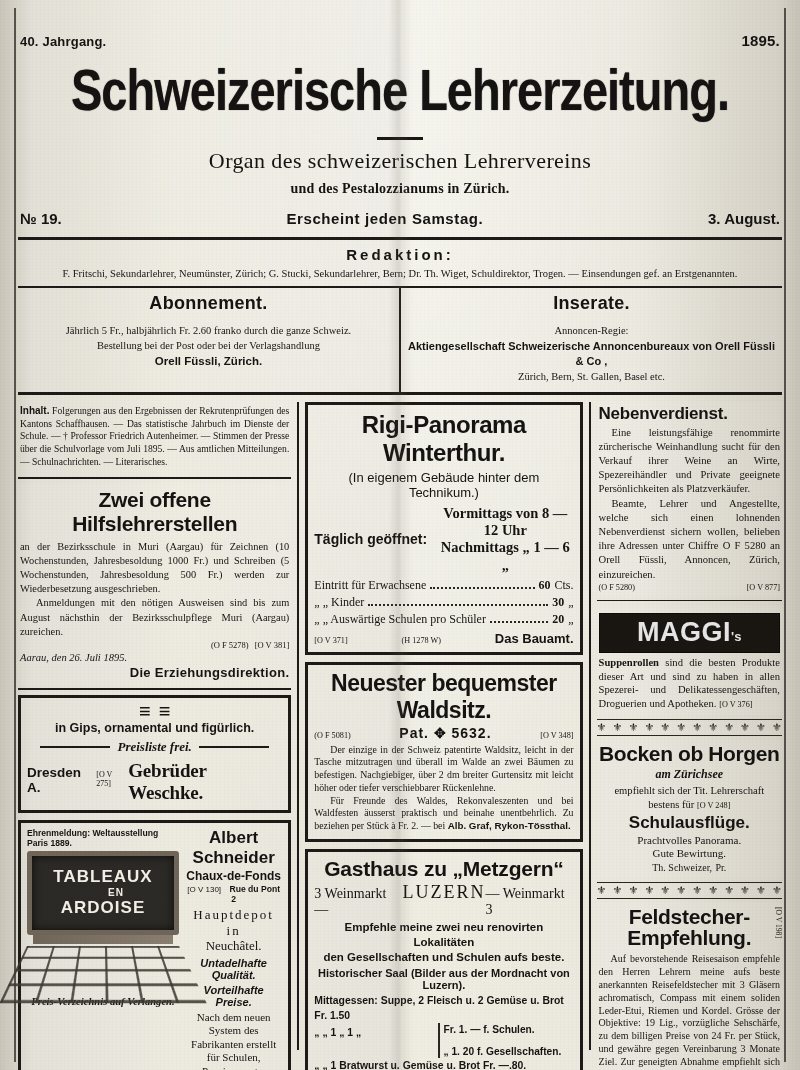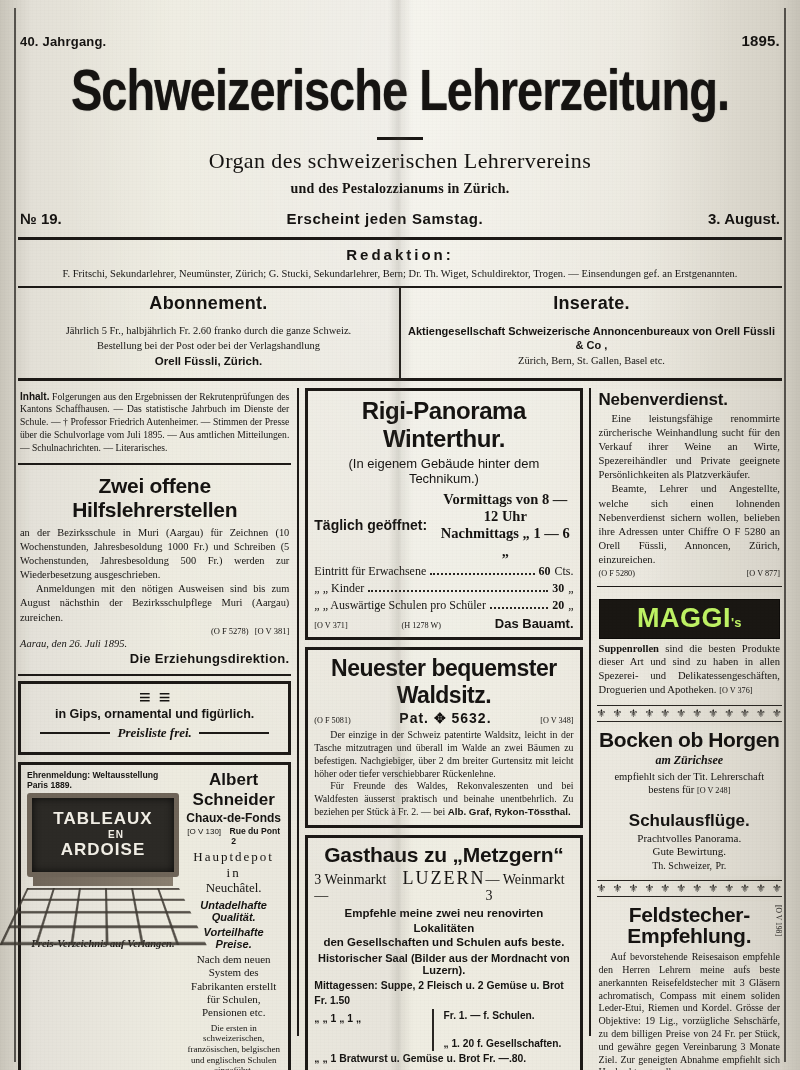--- a/index.html
+++ b/index.html
@@ -146,50 +146,50 @@
   .wald-b{font-size:9.8px;line-height:1.3;text-align:justify;margin-top:3px;}
   .wald-b .ind{text-indent:16px;display:block;}
   .wald-b b{font-family:"Liberation Sans", sans-serif;}
 
   .mz-t{text-align:center;font-family:"Liberation Sans", sans-serif;font-weight:bold;font-size:21px;letter-spacing:-.2px;}
   .mz-addr{display:flex;justify-content:space-between;align-items:baseline;font-size:14px;margin-top:1px;}
   .mz-addr .lz{font-size:18px;letter-spacing:2px;}
   .mz-c{text-align:center;font-family:"Liberation Sans", sans-serif;font-weight:bold;font-size:11.5px;line-height:1.3;margin-top:2px;}
   .mz-hist{text-align:center;font-family:"Liberation Sans", sans-serif;font-weight:bold;font-size:11px;margin-top:2px;}
   .mz-menu{font-family:"Liberation Sans", sans-serif;font-weight:bold;font-size:10.4px;line-height:1.45;margin-top:2px;}
-  .mz-sub{display:flex;gap:15px;font-size:10.2px;line-height:1.35;
-    border-left:2px solid #2a2723;padding-left:10px;margin-left:auto;width:130px;flex-direction:column;}
+  .mz-sub{display:flex;gap:8px;font-size:10.2px;line-height:1.35;
+    border-left:2px solid #2a2723;padding-left:4px;margin-left:auto;width:130px;flex-direction:column;}
   .mz-split{display:flex;gap:6px;align-items:stretch;}
   .mz-left{flex:1;font-family:"Liberation Sans", sans-serif;font-weight:bold;font-size:10.4px;line-height:1.9;}
   .mz-tel{display:flex;justify-content:space-between;align-items:baseline;margin-top:3px;flex-direction:column;}
   .mz-tel .t{font-family:"Liberation Serif", serif;font-weight:bold;font-size:13px;}
   .mz-tel .c{font-size:8.2px;}
 
   .nv-t{font-family:"Liberation Sans", sans-serif;font-weight:bold;font-size:17px;letter-spacing:-.2px;}
   .nv-b{font-size:10.6px;line-height:1.34;text-align:justify;margin-top:2px;}
   .nv-b .ind{text-indent:13px;display:block;}
   .nv-codes{display:flex;justify-content:space-between;font-size:8.2px;margin-top:1px;}
 
-  .maggi-box{background:#1a1713;color:#bef264;text-align:center;padding:3px 0 4px;margin:5px 0 3px;
+  .maggi-box{background:#1a1713;color:#e5e5e5;text-align:center;padding:3px 0 4px;margin:5px 0 3px;
     border:1px solid #0d0b09;}
   .maggi-box .w{font-family:"Liberation Sans", sans-serif;font-weight:bold;font-size:27px;letter-spacing:.5px;}
   .maggi-box .s{font-family:"Liberation Sans", sans-serif;font-weight:bold;font-size:13px;}
   .maggi-b{font-size:10.6px;line-height:1.3;text-align:justify;}
   .maggi-b b{font-family:"Liberation Serif", serif;font-weight:bold;}
   .maggi-b .code{font-size:8.2px;}
 
   .orn-row{display:flex;justify-content:space-between;align-items:center;
     border-top:1px solid #2a2723;border-bottom:1px solid #2a2723;padding:1px 0;margin:4px 0;
     font-size:11px;letter-spacing:0;overflow:hidden;white-space:nowrap;}
 
   .bk-t{text-align:center;font-family:"Liberation Sans", sans-serif;font-weight:bold;font-size:21px;letter-spacing:-.4px;}
   .bk-s{text-align:center;font-family:"Liberation Serif", serif;font-style:italic;font-weight:bold;font-size:12px;margin-top:1px;}
   .bk-b{text-align:center;font-size:10.6px;line-height:1.3;margin-top:2px;}
   .bk-b .code{font-size:8.2px;}
-  .bk-big{text-align:center;font-family:"Liberation Sans", sans-serif;font-weight:bold;font-size:17px;margin-top:14px;}
+  .bk-big{text-align:center;font-family:"Liberation Sans", sans-serif;font-weight:bold;font-size:17px;margin-top:2px;}
   .bk-l{text-align:center;font-size:11px;margin-top:1px;}
   .bk-sig{text-align:center;font-family:"Liberation Sans", sans-serif;font-weight:bold;font-size:12px;margin-top:1px;}
   .bk-sig span{font-weight:normal;font-family:"Liberation Serif", serif;font-size:10px;}
 
   .fs-wrap{position:relative;}
   .fs-t1{text-align:center;font-family:"Liberation Sans", sans-serif;font-weight:bold;font-size:21px;letter-spacing:-.3px;}
   .fs-t2{text-align:center;font-family:"Liberation Sans", sans-serif;font-weight:bold;font-size:21px;letter-spacing:-.3px;margin-top:-3px;}
   .fs-code{position:absolute;right:-1px;top:4px;font-size:7.6px;writing-mode:vertical-rl;}
   .fs-b{font-size:10px;line-height:1.28;text-align:justify;margin-top:3px;}
   .fs-b .ind{text-indent:12px;display:block;}
@@ -225,20 +225,21 @@
 
   <div class="twobox">
     <div class="cell first">
       <h3>Abonnement.</h3>
       <p>Jährlich 5 Fr., halbjährlich Fr. 2.60 franko durch die ganze Schweiz.</p>
       <p>Bestellung bei der Post oder bei der Verlagshandlung</p>
       <p class="strongbig">Orell Füssli, Zürich.</p>
     </div>
     <div class="cell">
       <h3>Inserate.</h3>
+      <p>Annoncen-Regie:</p>
       <p class="strong">Aktiengesellschaft Schweizerische Annoncenbureaux von Orell Füssli &amp; Co ,</p>
       <p>Zürich, Bern, St. Gallen, Basel etc.</p>
     </div>
   </div>
 
   <div class="cols">
 
     <div class="col a">
       <div class="inhalt">
         <b>Inhalt.</b>
@@ -266,20 +267,25 @@
       <div class="ad thickframe">
         <div class="zm-title">
           <span class="eq">≡</span>
           <span class="eq">≡</span>
         </div>
         <div class="zm-sub">in Gips, ornamental und figürlich.</div>
         <div class="zm-price">
           <span class="ln"></span>
           <i>Preisliste frei.</i>
           <span class="ln"></span>
+        </div>
+        <div class="zm-foot">
+          <span class="city">Dresden A.</span>
+          <span class="code">[O V 275]</span>
+          <span class="firm">Gebrüder Weschke.</span>
         </div>
       </div>
 
       <div class="ad thickframe">
         <div class="as-wrap">
           <div class="as-left">
             <div class="as-award">Ehrenmeldung: Weltausstellung Paris 1889.</div>
             <div class="slate">
               <span class="l1">TABLEAUX</span>
               <span class="l2">EN</span>

